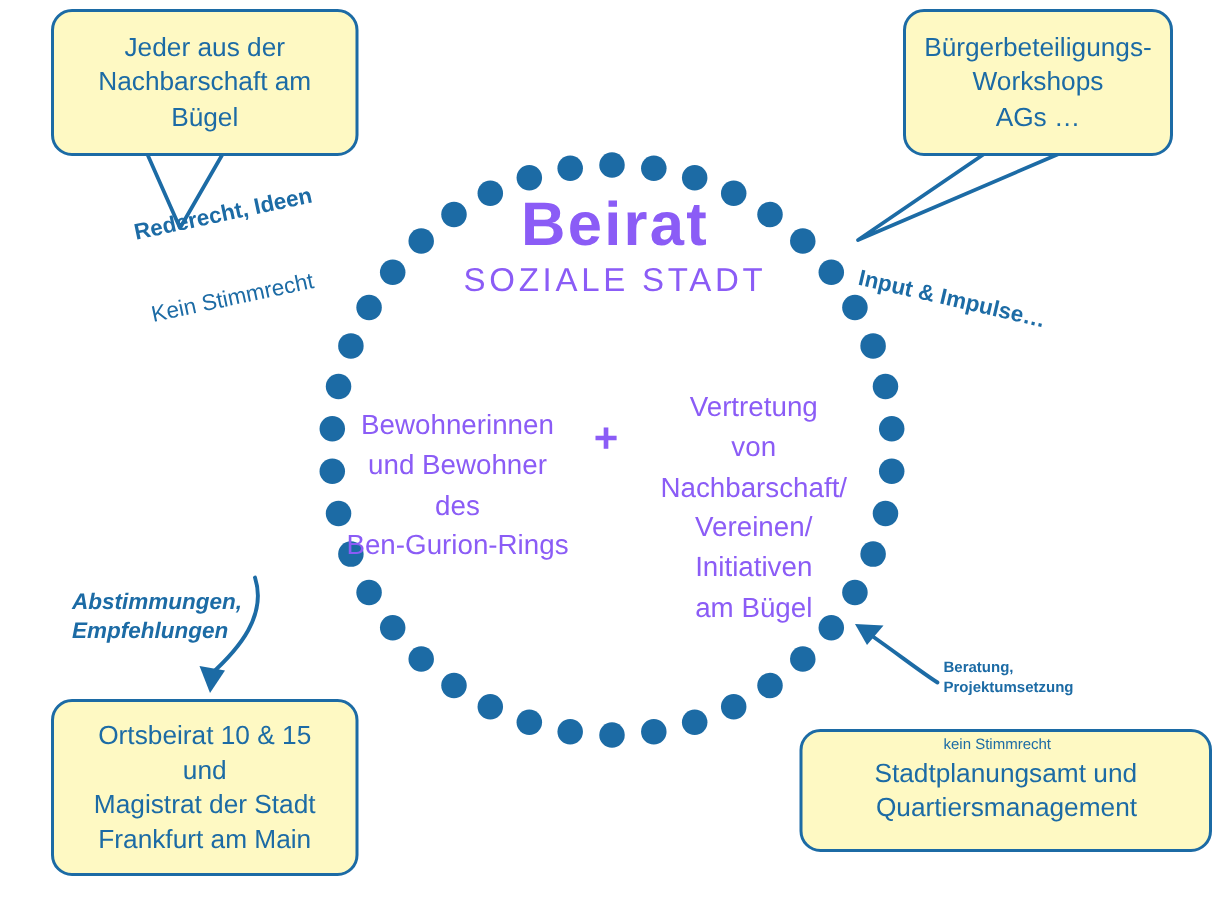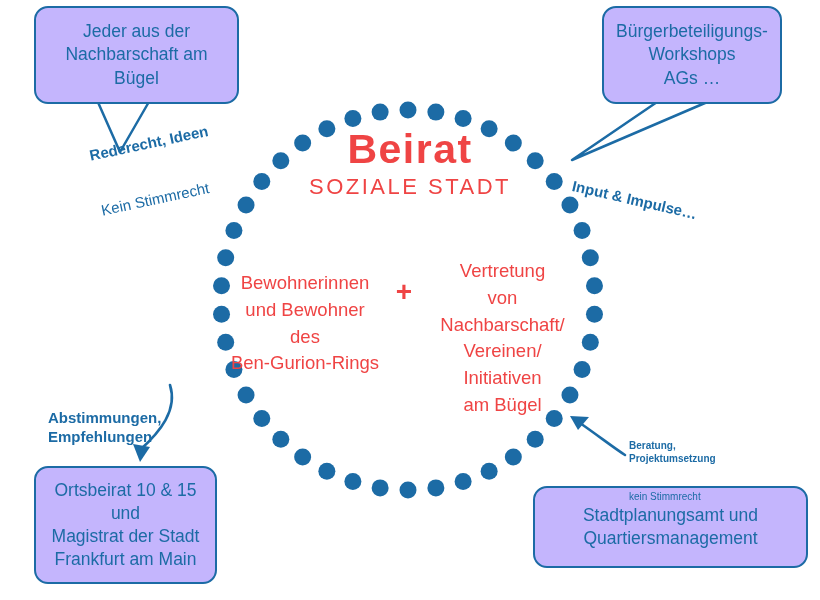--- a/index.html
+++ b/index.html
@@ -23,35 +23,35 @@
     top: 0;
     width: 820px;
     height: 600px;
     overflow: visible;
   }
   .callout {
     position: absolute;
     box-sizing: border-box;
     border: 2.5px solid #1c6ba5;
     border-radius: 14px;
-    background: #c4b5fd;
+    background: #fef9c3;
     color: #1c6ba5;
     text-align: center;
     display: flex;
     flex-direction: column;
     align-items: center;
     justify-content: center;
     line-height: 1.32;
   }
   .callout div { white-space: pre; }
 
   #box-top-left  { left: 34px;  top: 6px;   width: 205px; height: 98px;  font-size: 17.5px; }
   #box-top-right { left: 602px; top: 6px;   width: 180px; height: 98px;  font-size: 17.5px; }
-  #box-bottom-left  { left: 34px;  top: 466px; width: 183px; height: 118px; font-size: 17.5px; }
-  #box-bottom-right { left: 533px; top: 486px; width: 275px; height: 82px;  font-size: 17.5px; }
+  #box-bottom-left  { left: 34px;  top: 466px; width: 205px; height: 118px; font-size: 17.5px; }
+  #box-bottom-right { left: 533px; top: 486px; width: 275px; height: 82px;  font-size: 17.5px; text-align: right; }
 
   .label {
     position: absolute;
     color: #1c6ba5;
     font-weight: bold;
     line-height: 1.26;
     white-space: pre;
   }
   .label .light { font-weight: normal; }
 
@@ -61,31 +61,32 @@
     transform: rotate(-12deg);
     transform-origin: left top;
   }
   #label-input {
     left: 583px; top: 140px;
     font-size: 15px;
     transform: rotate(13deg);
     transform-origin: left top;
   }
   #label-abstimmungen {
-    left: 48px; top: 371px;
+    left: 48px; top: 355px;
     font-size: 15px;
+    font-style: italic;
   }
   #label-beratung {
     left: 629px; top: 415px;
     font-size: 10px;
   }
 
   .center-text {
     position: absolute;
-    color: #ef4444;
+    color: #8b5cf6;
     text-align: center;
     white-space: pre;
   }
   #title-main {
     left: 260px; top: 126px; width: 300px;
     font-size: 41px; font-weight: bold; letter-spacing: 1.5px;
   }
   #title-sub1 {
     left: 260px; top: 174px; width: 300px;
     font-size: 22px; letter-spacing: 2.5px;

